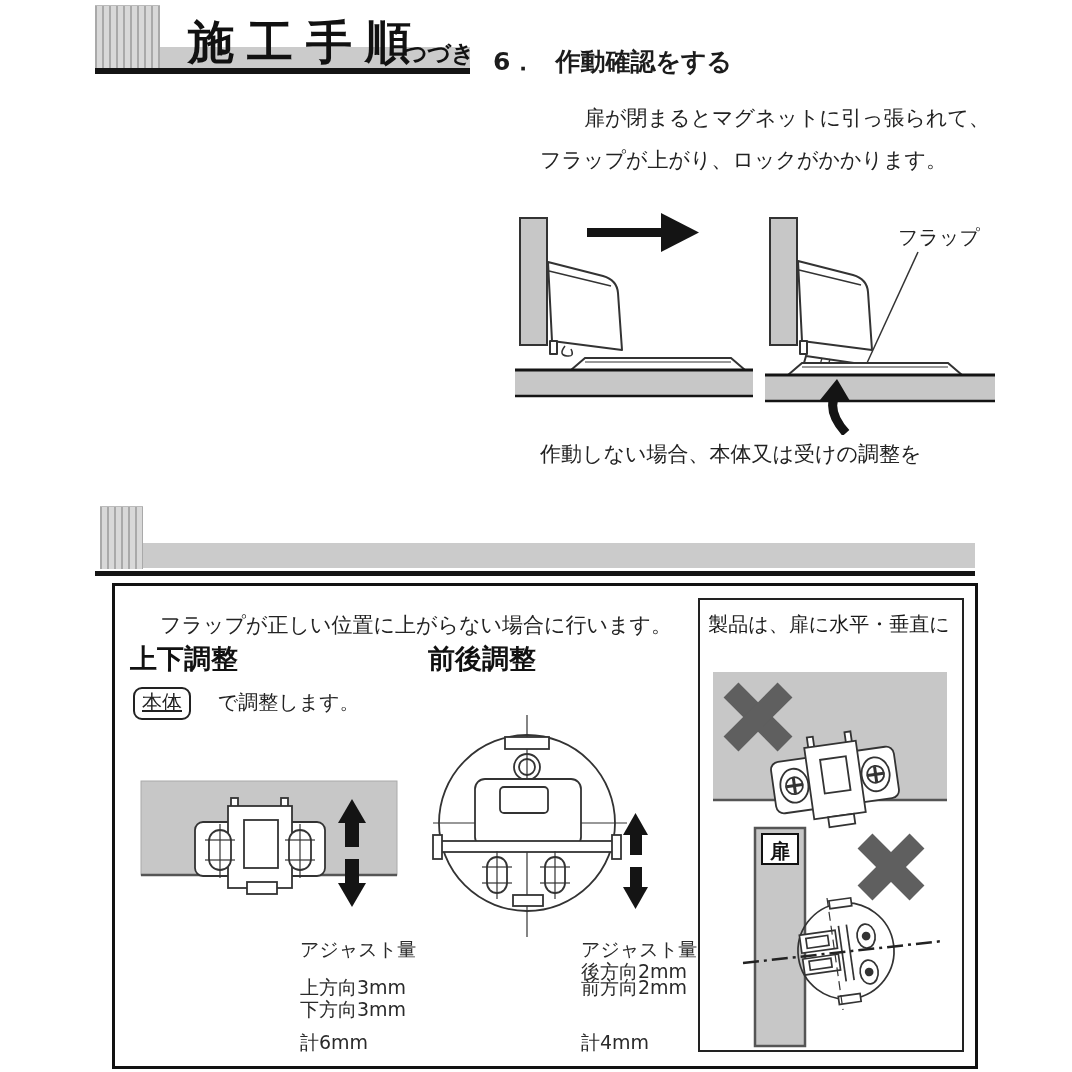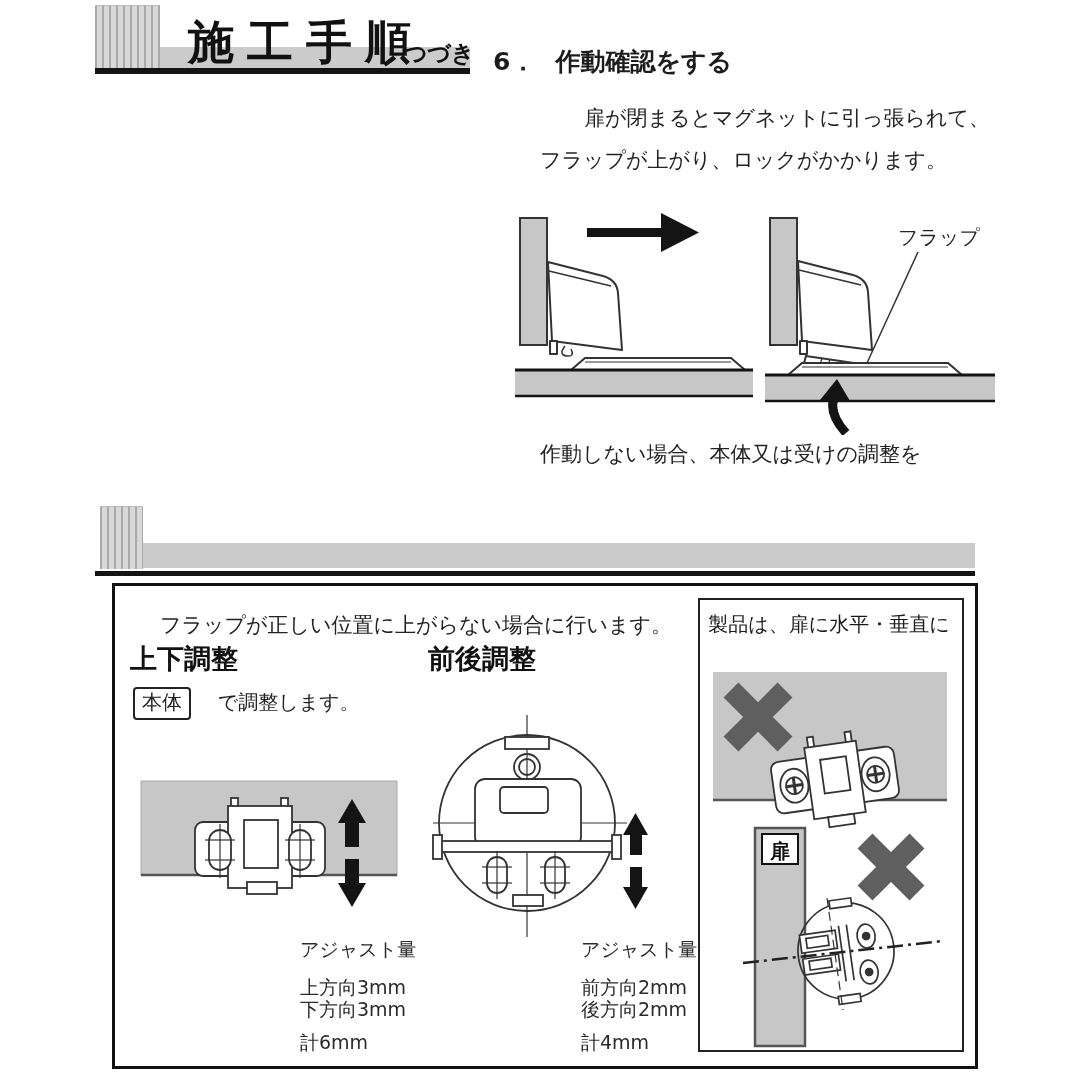--- a/index.html
+++ b/index.html
@@ -19,22 +19,22 @@
   .banner-sub{font-weight:bold;font-size:23px;white-space:nowrap;color:#111;}
   .h-step{font-weight:bold;font-size:25px;white-space:nowrap;}
   .body-txt{font-size:21px;line-height:35px;white-space:nowrap;color:#222;}
   .note-txt{font-size:21px;line-height:44px;white-space:nowrap;color:#222;}
   .small-label{font-size:20px;white-space:nowrap;color:#222;}
   
   .bigbox{border:3px solid #111;background:#fff;}
   .panelbox{border:2px solid #222;background:#fff;}
   .sub-title{font-weight:bold;font-size:27px;white-space:nowrap;color:#111;text-align:center;}
   .part-chip{
-    display:inline-block;border:2px solid #222;border-radius:4px;
-    font-size:20px;padding:0 7px 2px 7px;color:#222;background:#fff;
+    display:inline-block;border:2px solid #222;border-radius:9px;
+    font-size:20px;padding:0 7px 2px 7px;text-decoration:underline;color:#222;background:#fff;
   }
   .chip-row{font-size:20px;white-space:nowrap;color:#222;}
   .amt{font-size:19px;line-height:22px;white-space:nowrap;color:#2a2a2a;}
   .panel-cap{font-size:20px;line-height:28px;white-space:nowrap;color:#1a1a1a;text-align:center;}
   .door-label{font-weight:bold;font-size:20px;color:#111;text-align:center;}
   svg{display:block;}
 </style>
 </head>
 <body>
 
@@ -190,21 +190,21 @@
     </g>
   </svg>
 
   <div class="abs amt" style="left:300px;top:938px;">アジャスト量</div>
   <div class="abs amt" style="left:300px;top:976px;">上方向3mm</div>
   <div class="abs amt" style="left:300px;top:998px;">下方向3mm</div>
   <div class="abs amt" style="left:300px;top:1031px;">計6mm</div>
 
   <div class="abs amt" style="left:581px;top:938px;">アジャスト量</div>
   <div class="abs amt" style="left:581px;top:976px;">前方向2mm</div>
-  <div class="abs amt" style="left:581px;top:998px;text-align:right;">後方向2mm</div>
+  <div class="abs amt" style="left:581px;top:960px;text-align:right;">後方向2mm</div>
   <div class="abs amt" style="left:581px;top:1031px;">計4mm</div>
 
   <div class="abs panelbox" style="left:698px;top:598px;width:262px;height:450px;"></div>
   <div class="abs panel-cap" style="left:700px;top:610px;width:258px;">製品は、扉に水平・垂直に</div>
 
   <svg class="abs" style="left:710px;top:668px;" width="240" height="168" viewBox="0 0 240 168">
     <rect x="3" y="4" width="234" height="128" fill="#c7c7c7"></rect>
     <line x1="3" y1="132" x2="237" y2="132" stroke="#555" stroke-width="2.5"></line>
     <g stroke="#5f5f5f" stroke-width="21">
       <line x1="21" y1="22" x2="75" y2="76"></line>

